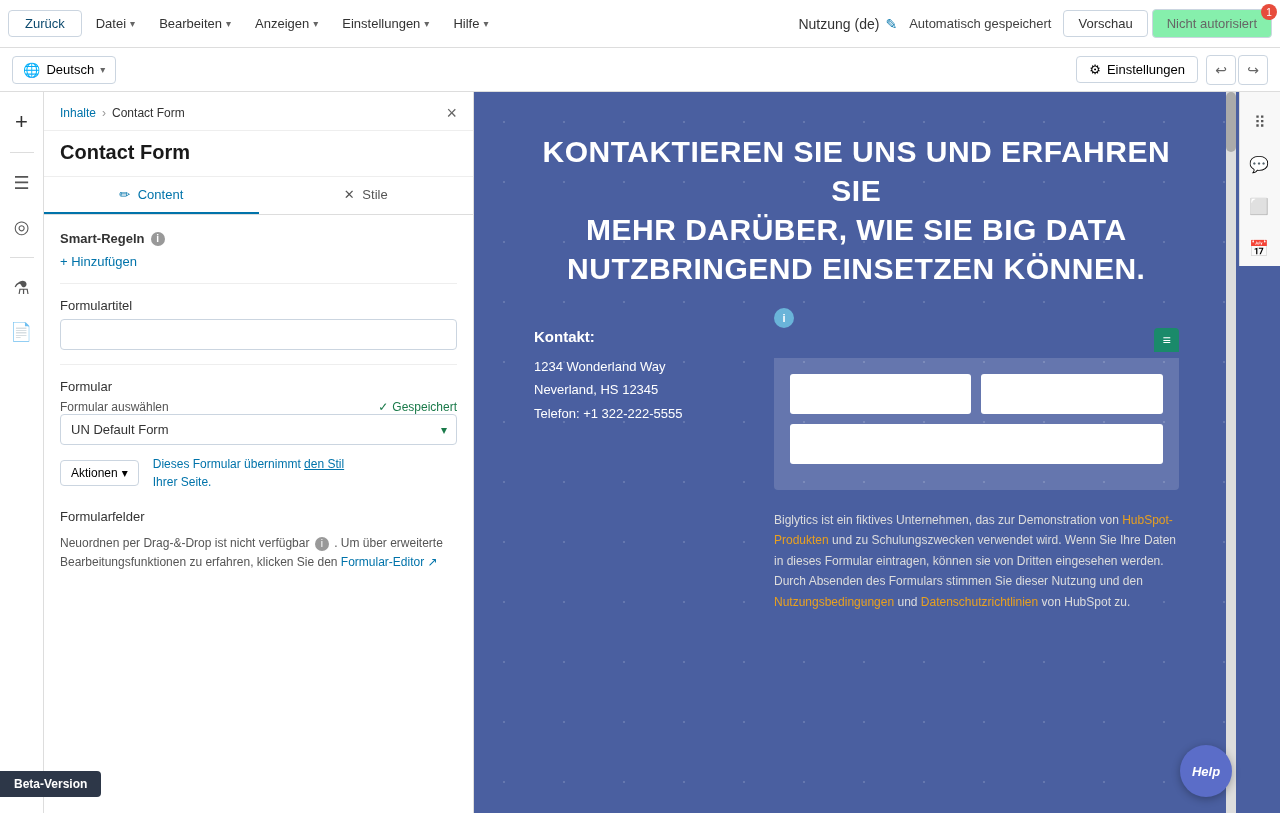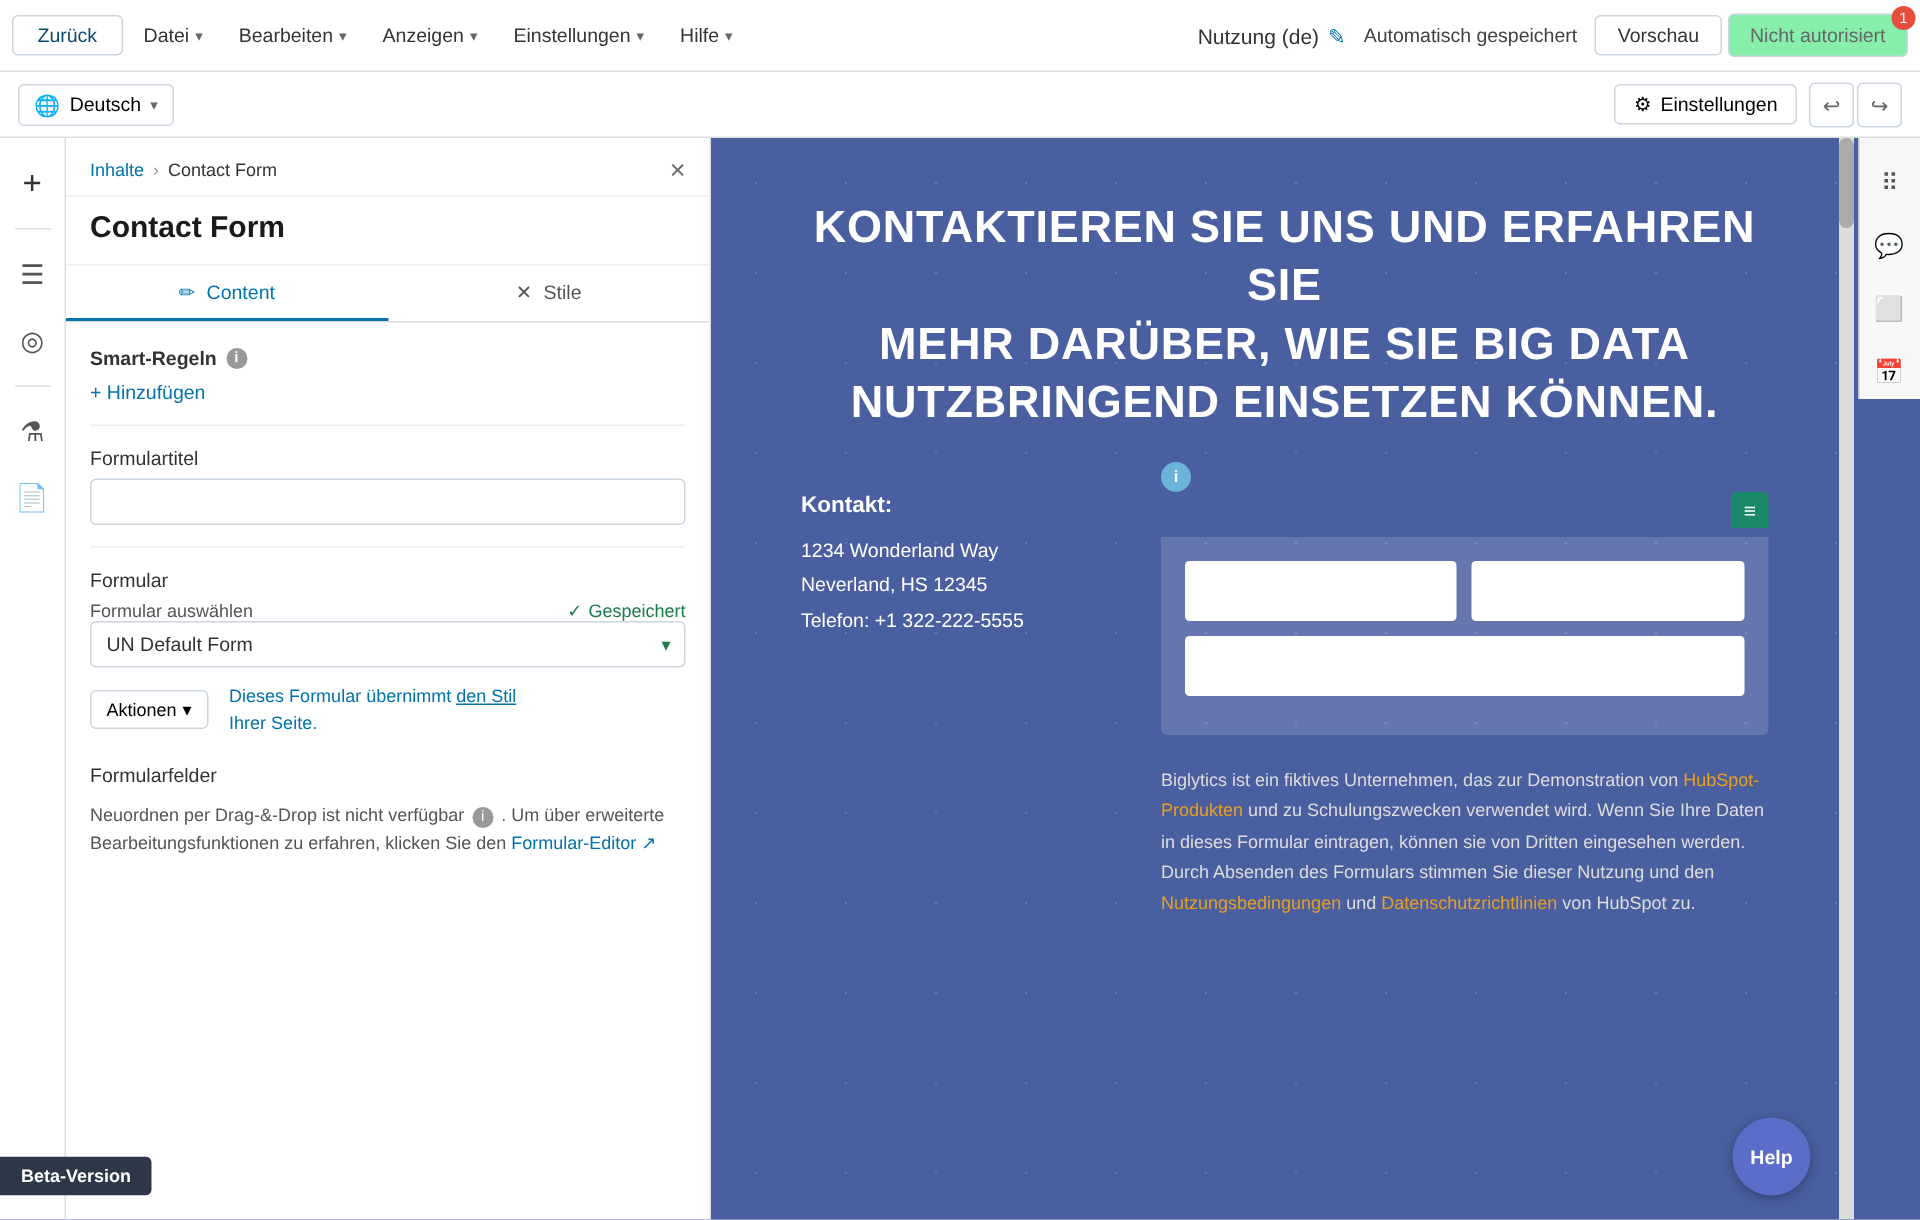--- a/index.html
+++ b/index.html
@@ -273,24 +273,24 @@
 
     
     .beta-badge {
       position: fixed; bottom: 16px; left: 0;
       background: #2d3748; color: #fff; font-size: 12px; font-weight: 600;
       padding: 6px 14px; border-radius: 0 4px 4px 0; cursor: pointer;
     }
 
     
     .help-btn {
-      position: fixed; bottom: 16px; right: 73px;
+      position: fixed; bottom: 16px; right: 48px;
       background: #5b6dc8; color: #fff; border-radius: 50%;
       width: 52px; height: 52px; display: flex; align-items: center; justify-content: center;
-      font-size: 13px; font-weight: 600; cursor: pointer; box-shadow: 0 2px 8px rgba(0,0,0,0.3);
+      font-size: 13px; font-weight: 600; cursor: pointer; box-shadow: 0 2px 8px rgba(0,0,0,0.3); font-style: italic;
     }
   </style>
 </head>
 <body>
 
 <nav class="top-nav">
   <button class="back-btn">Zurück</button>
 
   <div class="nav-menu-item">
     <span>Datei</span>

